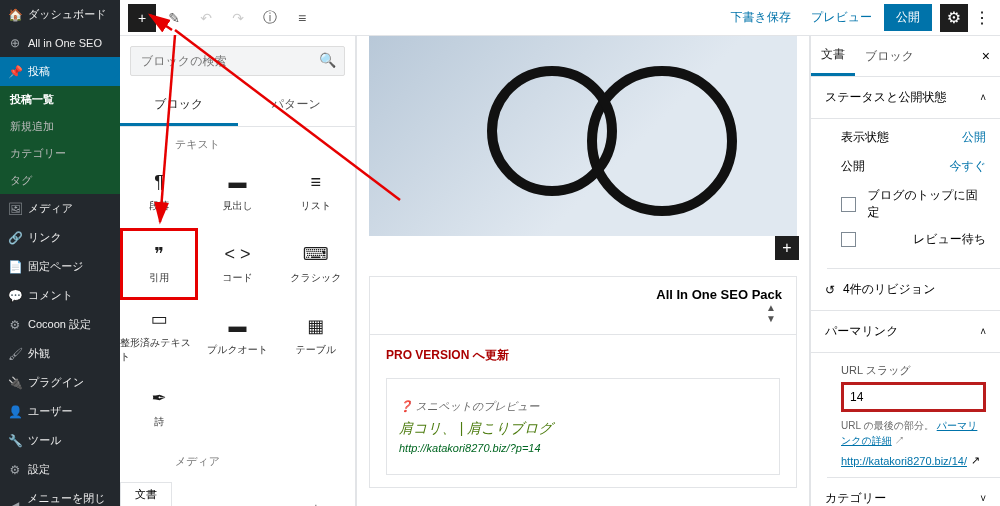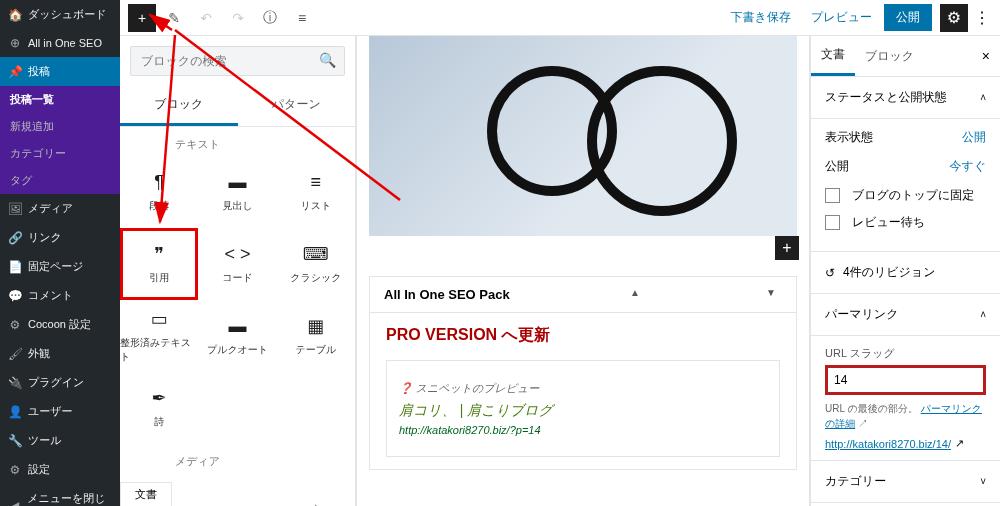--- a/index.html
+++ b/index.html
@@ -3,21 +3,21 @@
 <meta charset="utf-8">
 <style>
 * { box-sizing: border-box; margin: 0; padding: 0; font-family: -apple-system, BlinkMacSystemFont, "Segoe UI", sans-serif; }
 body { width: 1000px; height: 506px; overflow: hidden; background: #f1f1f1; display: flex; position: relative; }
 .admin-sidebar { width: 120px; background: #23282d; color: #eee; font-size: 11px; display: flex; flex-direction: column; }
 .admin-sidebar .item { padding: 7px 8px; display: flex; align-items: center; gap: 6px; cursor: pointer; color: #eee; }
 .admin-sidebar .item .mi { width: 14px; text-align: center; color: #a0a5aa; font-size: 12px; }
 .admin-sidebar .item.active { background: #0073aa; color: #fff; position: relative; }
 .admin-sidebar .item.active .mi { color: #fff; }
 .admin-sidebar .item.active::after { content:""; position:absolute; right:-6px; top:50%; transform:translateY(-50%); border:6px solid transparent; border-left-color:#0073aa; }
-.admin-sidebar .sub { padding: 6px 8px 6px 10px; background: #4c1d95; color: #bbb; cursor: pointer; }
+.admin-sidebar .sub { padding: 6px 8px 6px 10px; background: #14532d; color: #bbb; cursor: pointer; }
 .admin-sidebar .sub.current { font-weight: bold; color: #fff; }
 
 .main { flex: 1; display: flex; flex-direction: column; background: #fff; }
 .topbar { height: 36px; display: flex; align-items: center; padding: 0 8px; border-bottom: 1px solid #e2e4e7; gap: 4px; }
 .topbar .btn { width: 28px; height: 28px; display:flex; align-items:center; justify-content:center; cursor:pointer; font-size: 14px; color:#555; }
 .topbar .btn.add { background:#1e1e1e; color:#fff; }
 .topbar .btn.disabled { color:#ccc; }
 .topbar .spacer { flex:1; }
 .topbar .link { color:#0073aa; font-size:12px; margin:0 8px; cursor:pointer;text-align:center; }
 .topbar .publish { background:#0073aa; color:#fff; font-size:12px; padding:5px 12px; cursor:pointer; }
@@ -38,40 +38,40 @@
 .block-item { display:flex; flex-direction:column; align-items:center; justify-content:center; height:72px; cursor:pointer; font-size:10px; color:#333; gap:6px; }
 .block-item .bi-icon { font-size:18px; color:#1e1e1e; }
 .block-item.highlight { border:3px solid #e60000; }
 
 .editor { flex:1; background:#fff; border-left:1px solid #e2e4e7; border-right:1px solid #e2e4e7; display:flex; flex-direction:column; overflow:hidden; padding: 0 12px; }
 .feat-img { height: 200px; background: linear-gradient(135deg, #b8c8d8 0%, #e0e8f0 60%); position:relative; }
 .feat-img::before { content:""; position:absolute; right:60px; bottom:20px; width:130px; height:130px; border:10px solid #111; border-radius:50%; }
 .feat-img::after { content:""; position:absolute; right:180px; bottom:40px; width:110px; height:110px; border:10px solid #111; border-radius:50%; }
 .addblock { position:absolute; right:-2px; bottom:-24px; width:24px; height:24px; background:#1e1e1e; color:#fff; display:flex; align-items:center; justify-content:center; font-size:16px; cursor:pointer; }
 .meta-box { margin-top:40px; border:1px solid #e2e4e7; }
-.meta-header { display:flex; align-items:flex-start; padding:10px 14px; border-bottom:1px solid #e2e4e7; font-size:13px; font-weight:600; }
+.meta-header { display:flex; align-items:flex-end; padding:10px 14px; border-bottom:1px solid #e2e4e7; font-size:13px; font-weight:600;flex-direction:column; }
 .meta-header .chev { margin-left:auto; color:#555; cursor:pointer; padding:0 6px; font-size:10px;}
 .meta-body { padding:12px 16px; font-size:12px; }
-.pro-link { color:#a00; font-weight:bold; font-size:16px; }
+.pro-link { color:#a00; font-weight:bold; font-size:12px; }
 .snippet { border:1px solid #e2e4e7; margin-top:14px; padding:20px 12px;font-style:italic; }
 .snippet .sn-label { color:#666; font-size:11px; margin-bottom:6px; }
 .snippet .sn-title { color:#4d7c0f; font-size:14px; margin-bottom:4px; }
 .snippet .sn-url { color:#006621; font-size:11px; }
 
 .settings { width: 190px; border-left:1px solid #e2e4e7; font-size:12px; overflow-y:auto; }
 .settings .tabs2 { display:flex; border-bottom:1px solid #e2e4e7; align-items:center; }
 .settings .tabs2 .t { padding:10px 10px; cursor:pointer; color:#555; font-size:12px; }
 .settings .tabs2 .t.active { border-bottom:3px solid #0073aa; color:#1e1e1e; font-weight:500; }
 .settings .tabs2 .close { margin-left:auto; padding:0 10px; cursor:pointer; font-size:14px; }
 .panel-head { display:flex; align-items:center; padding:12px 14px; border-bottom:1px solid #e2e4e7; cursor:pointer; }
 .panel-head .chev { margin-left:auto; font-size:10px; }
-.panel-body { padding: 10px 14px; border-bottom:1px solid #e2e4e7; }
+.panel-body { padding: 10px 14px; border-bottom:1px solid #e2e4e7;margin-left:16px; }
 .kv { display:flex; justify-content:space-between; margin-bottom:12px; font-size:12px; }
 .kv .v { color:#0073aa; cursor:pointer; }
-.chk { display:flex; align-items:center; gap:12px; margin-bottom:10px; }
+.chk { display:flex; align-items:center; gap:12px; margin-bottom:10px;justify-content:space-between; }
 .chk .box { width:15px; height:15px; border:1px solid #7e8993; }
 .revisions { display:flex; align-items:center; gap:8px; padding:12px 14px; border-bottom:1px solid #e2e4e7; }
 .field-label { font-size:11px; color:#555; margin-bottom:4px; }
 .input { width:100%; border:3px solid #b91c1c; padding:5px 6px; font-size:12px; }
 .hint { font-size:10px; color:#666; margin-top:6px; line-height:1.5; }
 .hint a, .perma { color:#0073aa; text-decoration:underline; cursor:pointer; }
 .perma-row { display:flex; align-items:center; gap:4px; margin-top:6px; font-size:11px; }
 .bottom-tab { position:absolute; left:120px; bottom:0; background:#fff; border:1px solid #e2e4e7; border-bottom:none; padding:4px 14px; font-size:11px; cursor:pointer; }
 
 svg.arrows { position:absolute; left:0; top:0; pointer-events:none; }

